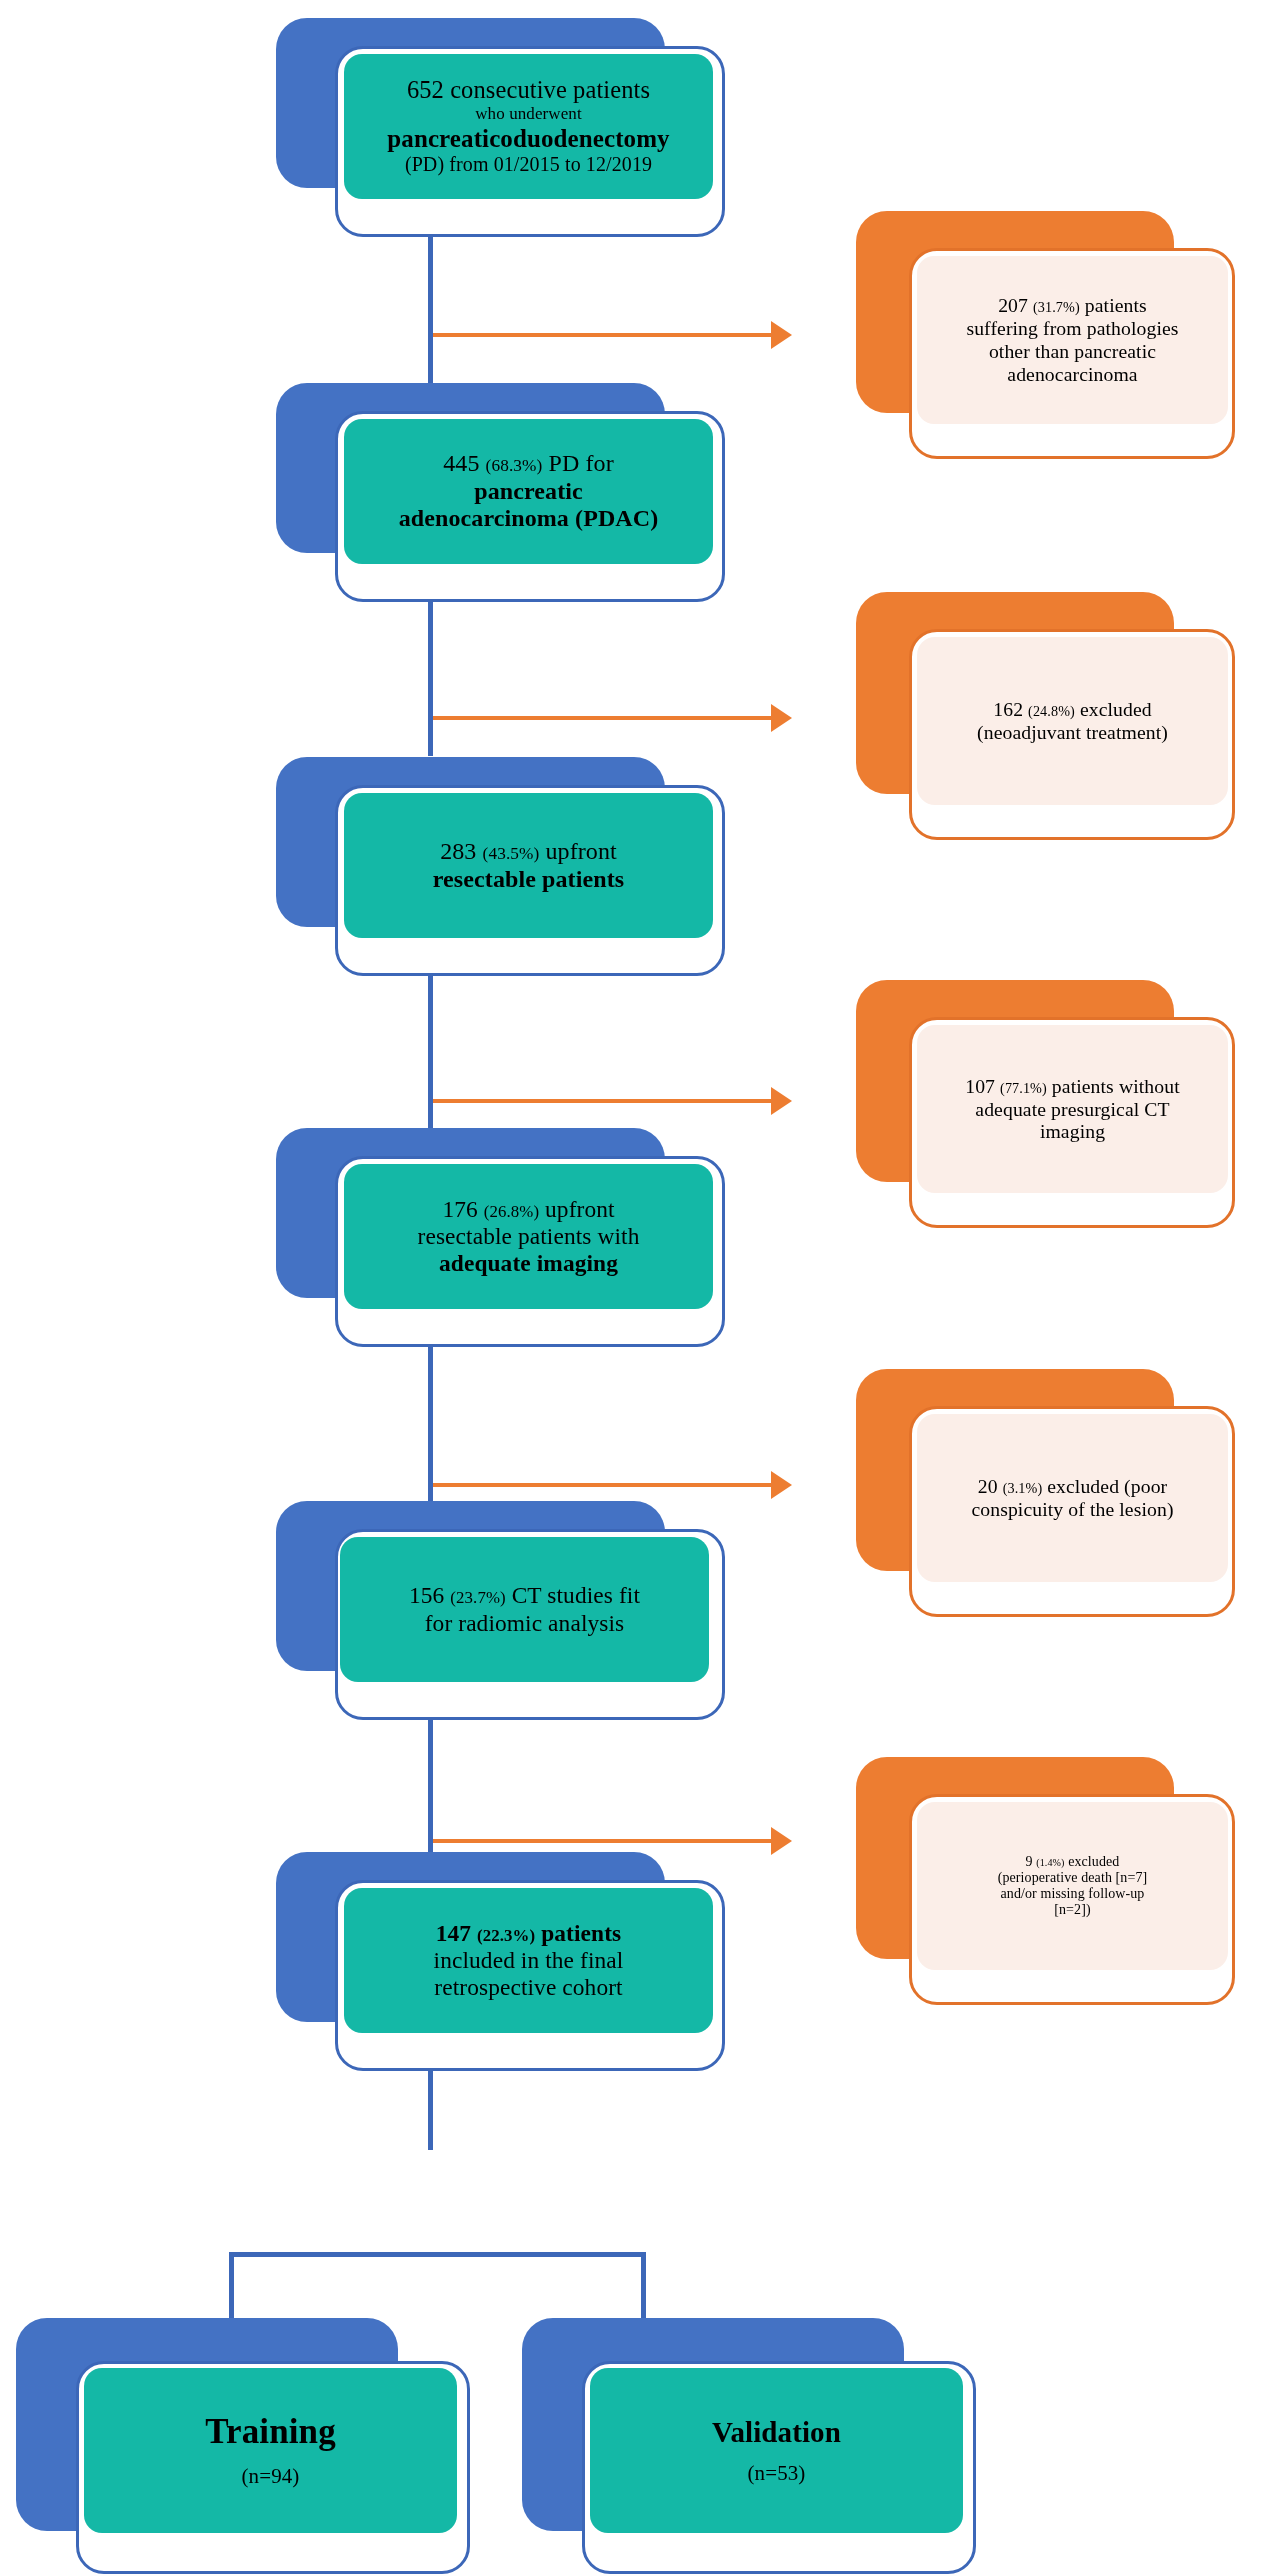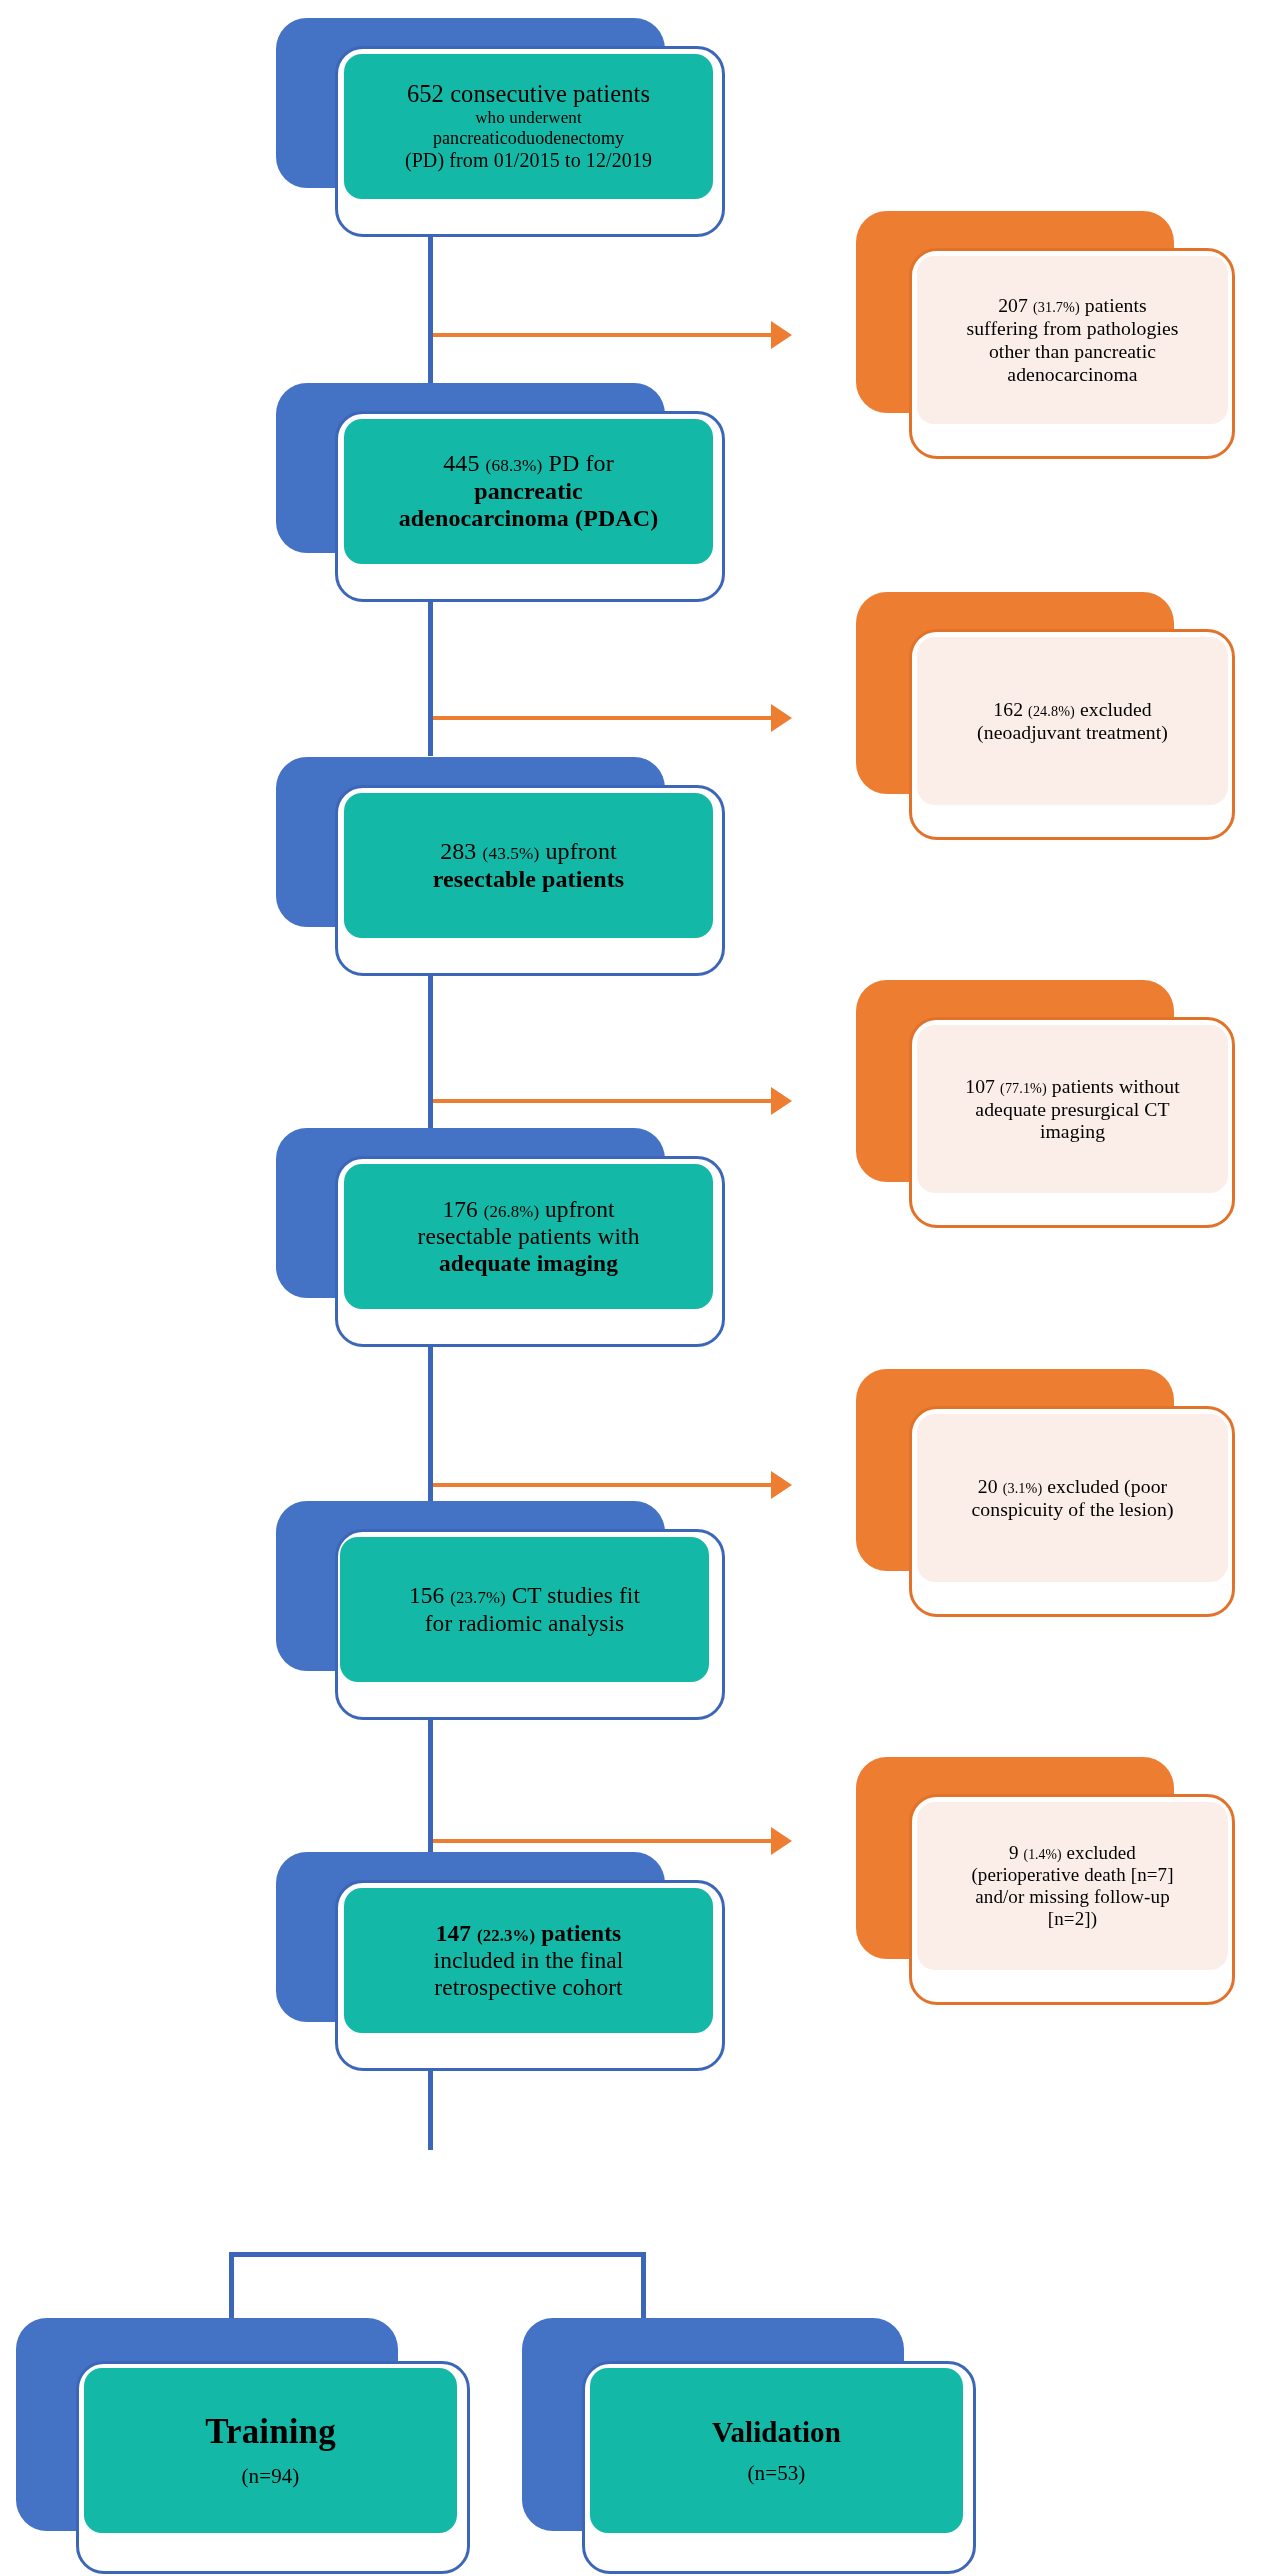--- a/index.html
+++ b/index.html
@@ -62,21 +62,21 @@
 
 <div id="canvas">
 
   <div class="node blue" style="left:276px; top:17.6px; width:448px; height:218px;">
     <div class="shadow" style="width:389px; height:170px;"></div>
     <div class="frame" style="left:59px; top:28px; width:390px; height:191px;"></div>
     <div class="inner" style="left:68px; top:36px; width:369px; height:145px; padding:5.3px 10.6px;">
       <span class="txt">
         <span style="font-size:24.5px;">652 consecutive patients</span><br>
         <span style="font-size:17px;">who underwent</span><br>
-        <span style="font-size:18px;font-weight:normal;">pancreaticoduodenectomy</span><br>
+        <span style="font-size:25px;font-weight:bold;">pancreaticoduodenectomy</span><br>
         <span style="font-size:20px;">(PD) from 01/2015 to 12/2019</span>
       </span>
     </div>
   </div>
 
   <div class="vline" style="left:428px; top:236px; height:147px;"></div>
   <div class="ohline" style="left:433px; top:333px; width:341px;"></div>
   <div class="arrowhead" style="left:771px; top:321px;"></div>
 
   <div class="node orange" style="left:856px; top:211px; width:379px; height:248px;">
@@ -185,21 +185,21 @@
   </div>
 
   <div class="vline" style="left:428px; top:1719px; height:133px;"></div>
   <div class="ohline" style="left:433px; top:1839px; width:341px;"></div>
   <div class="arrowhead" style="left:771px; top:1827px;"></div>
 
   <div class="node orange" style="left:856px; top:1757px; width:379px; height:248px;">
     <div class="shadow" style="width:318px; height:202px;"></div>
     <div class="frame" style="left:53px; top:37px; width:326px; height:211px;"></div>
     <div class="inner" style="left:61px; top:45px; width:311px; height:168px; padding:3.2px 4.3px;">
-      <span class="txt" style="font-size:19px;">
+      <span class="txt" style="font-size:14px;">
         <span>9 <span class="pct">(1.4%)</span> excluded</span><br>
         <span>(perioperative death [n=7]</span><br>
         <span>and/or missing follow-up</span><br>
         <span>[n=2])</span>
       </span>
     </div>
   </div>
 
   <div class="node blue" style="left:276px; top:1852px; width:448px; height:218px;">
     <div class="shadow" style="width:389px; height:170px;"></div>

